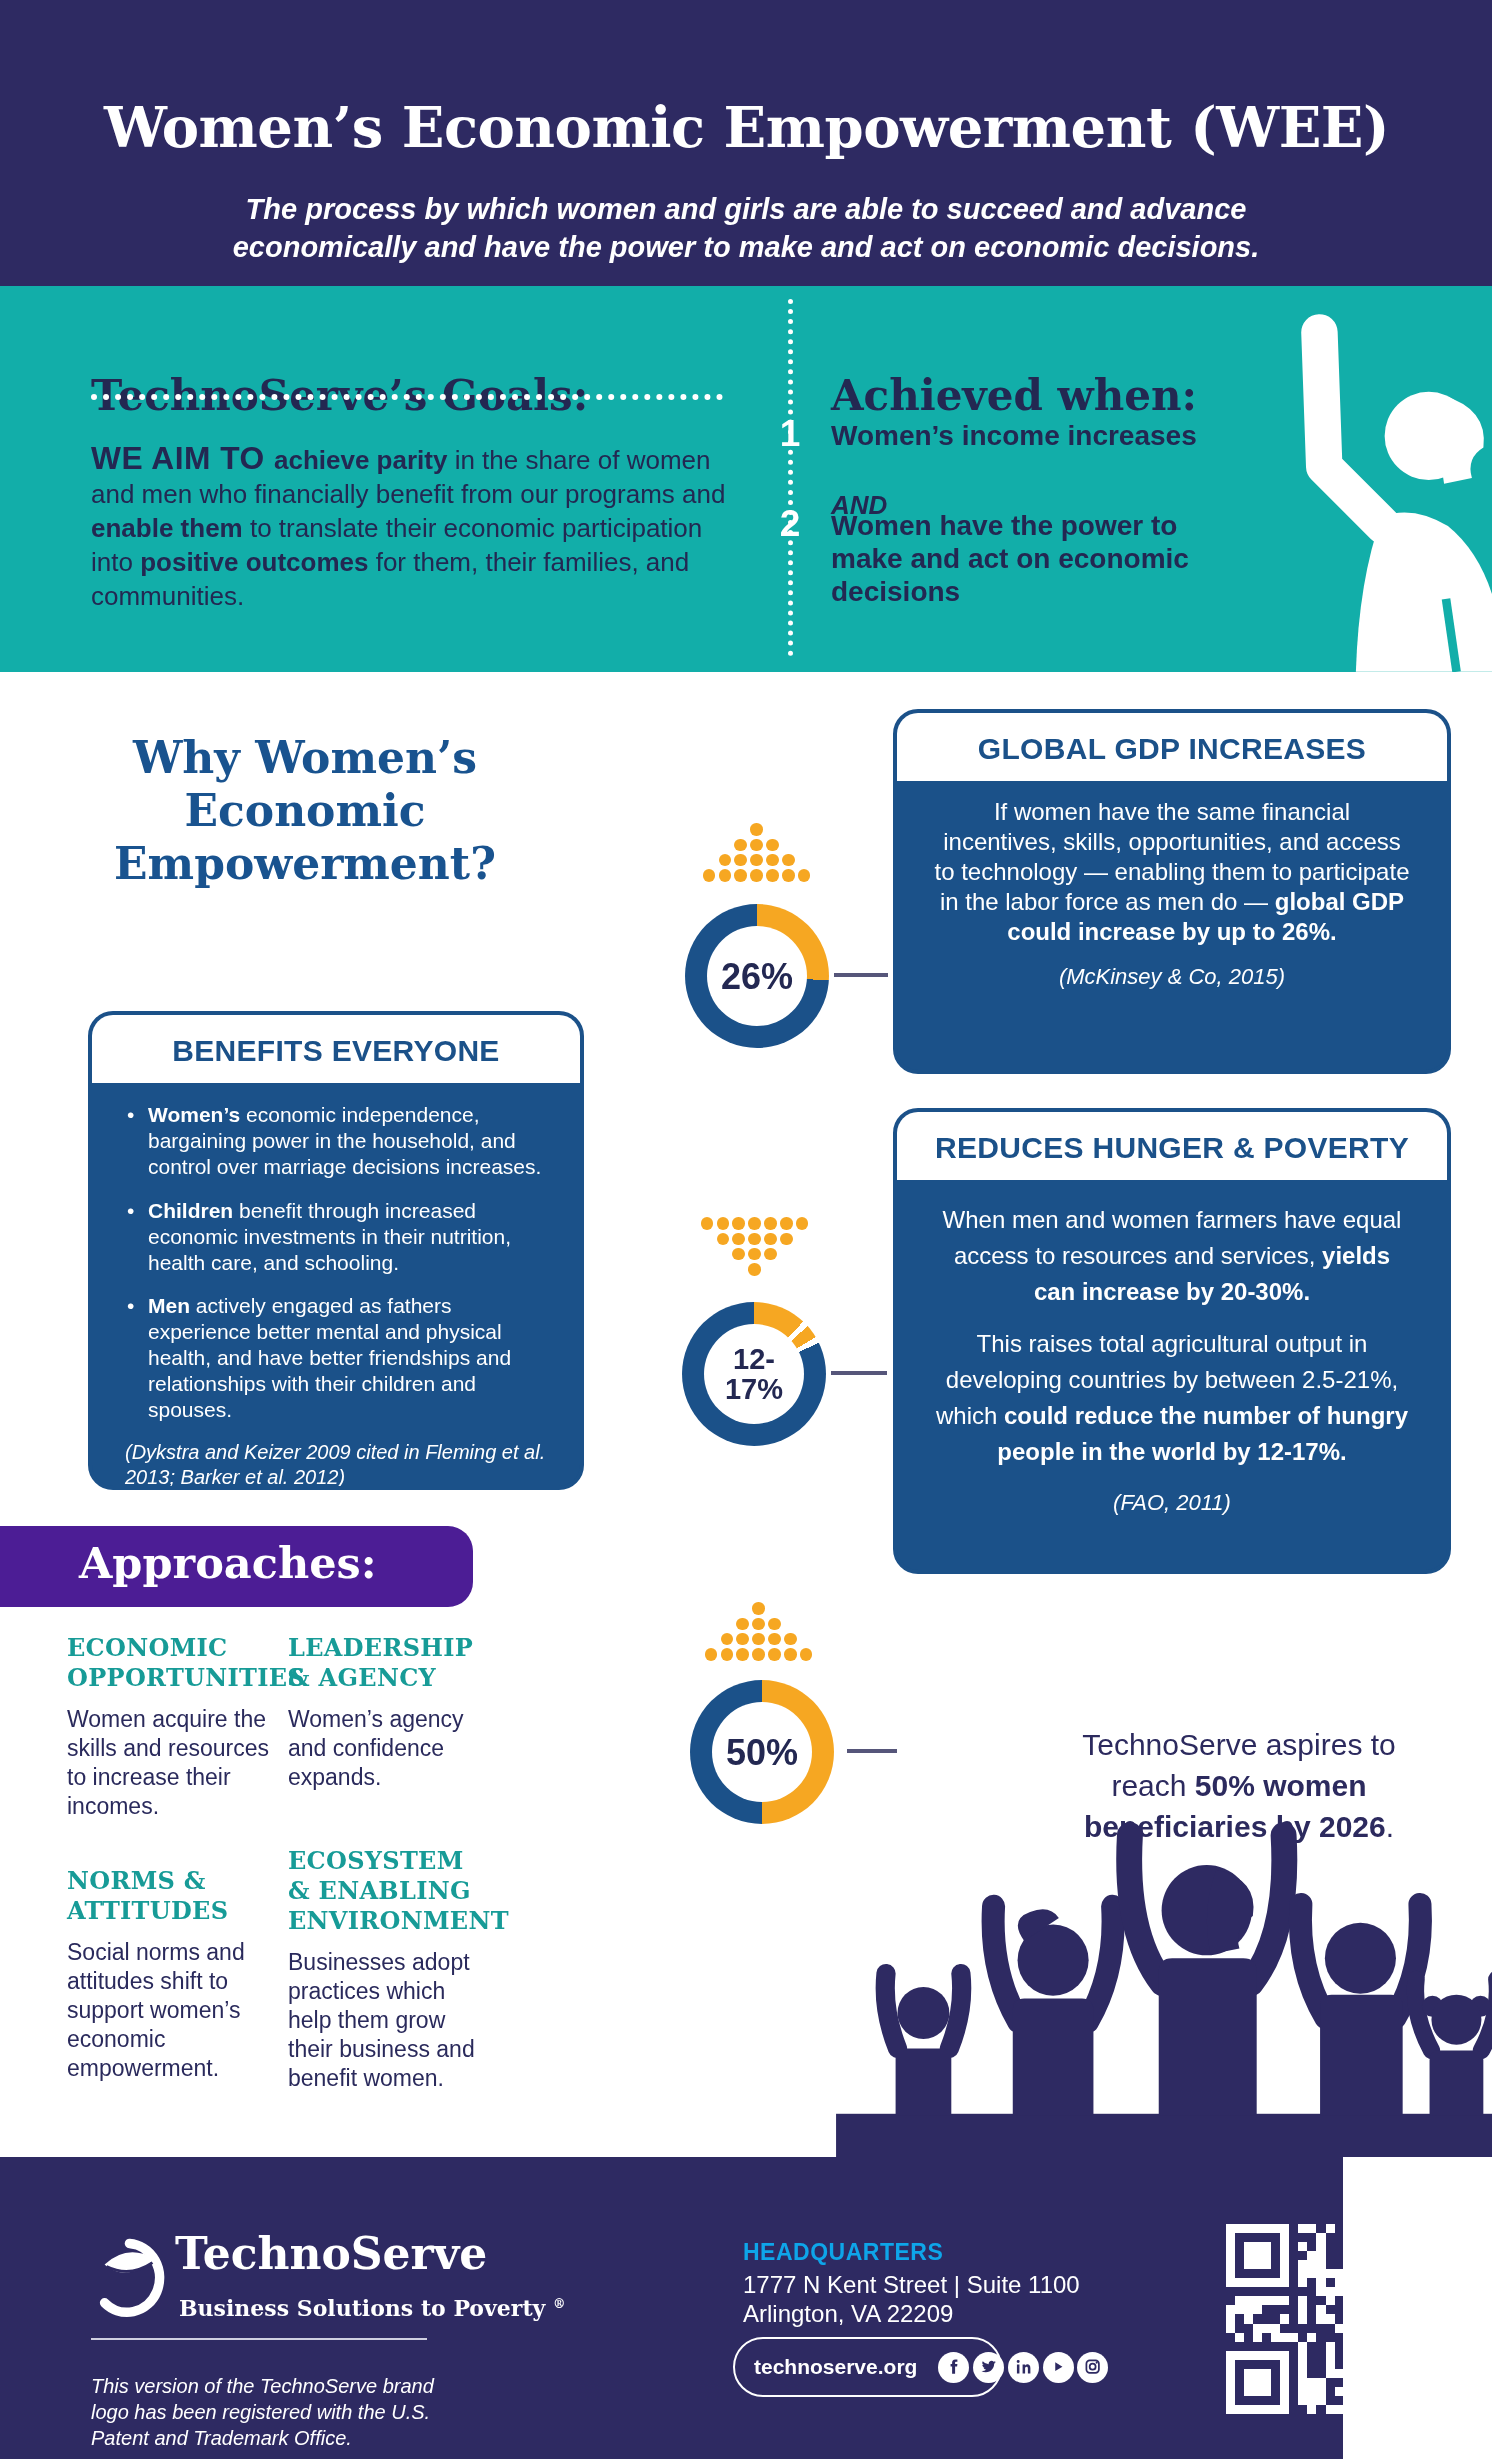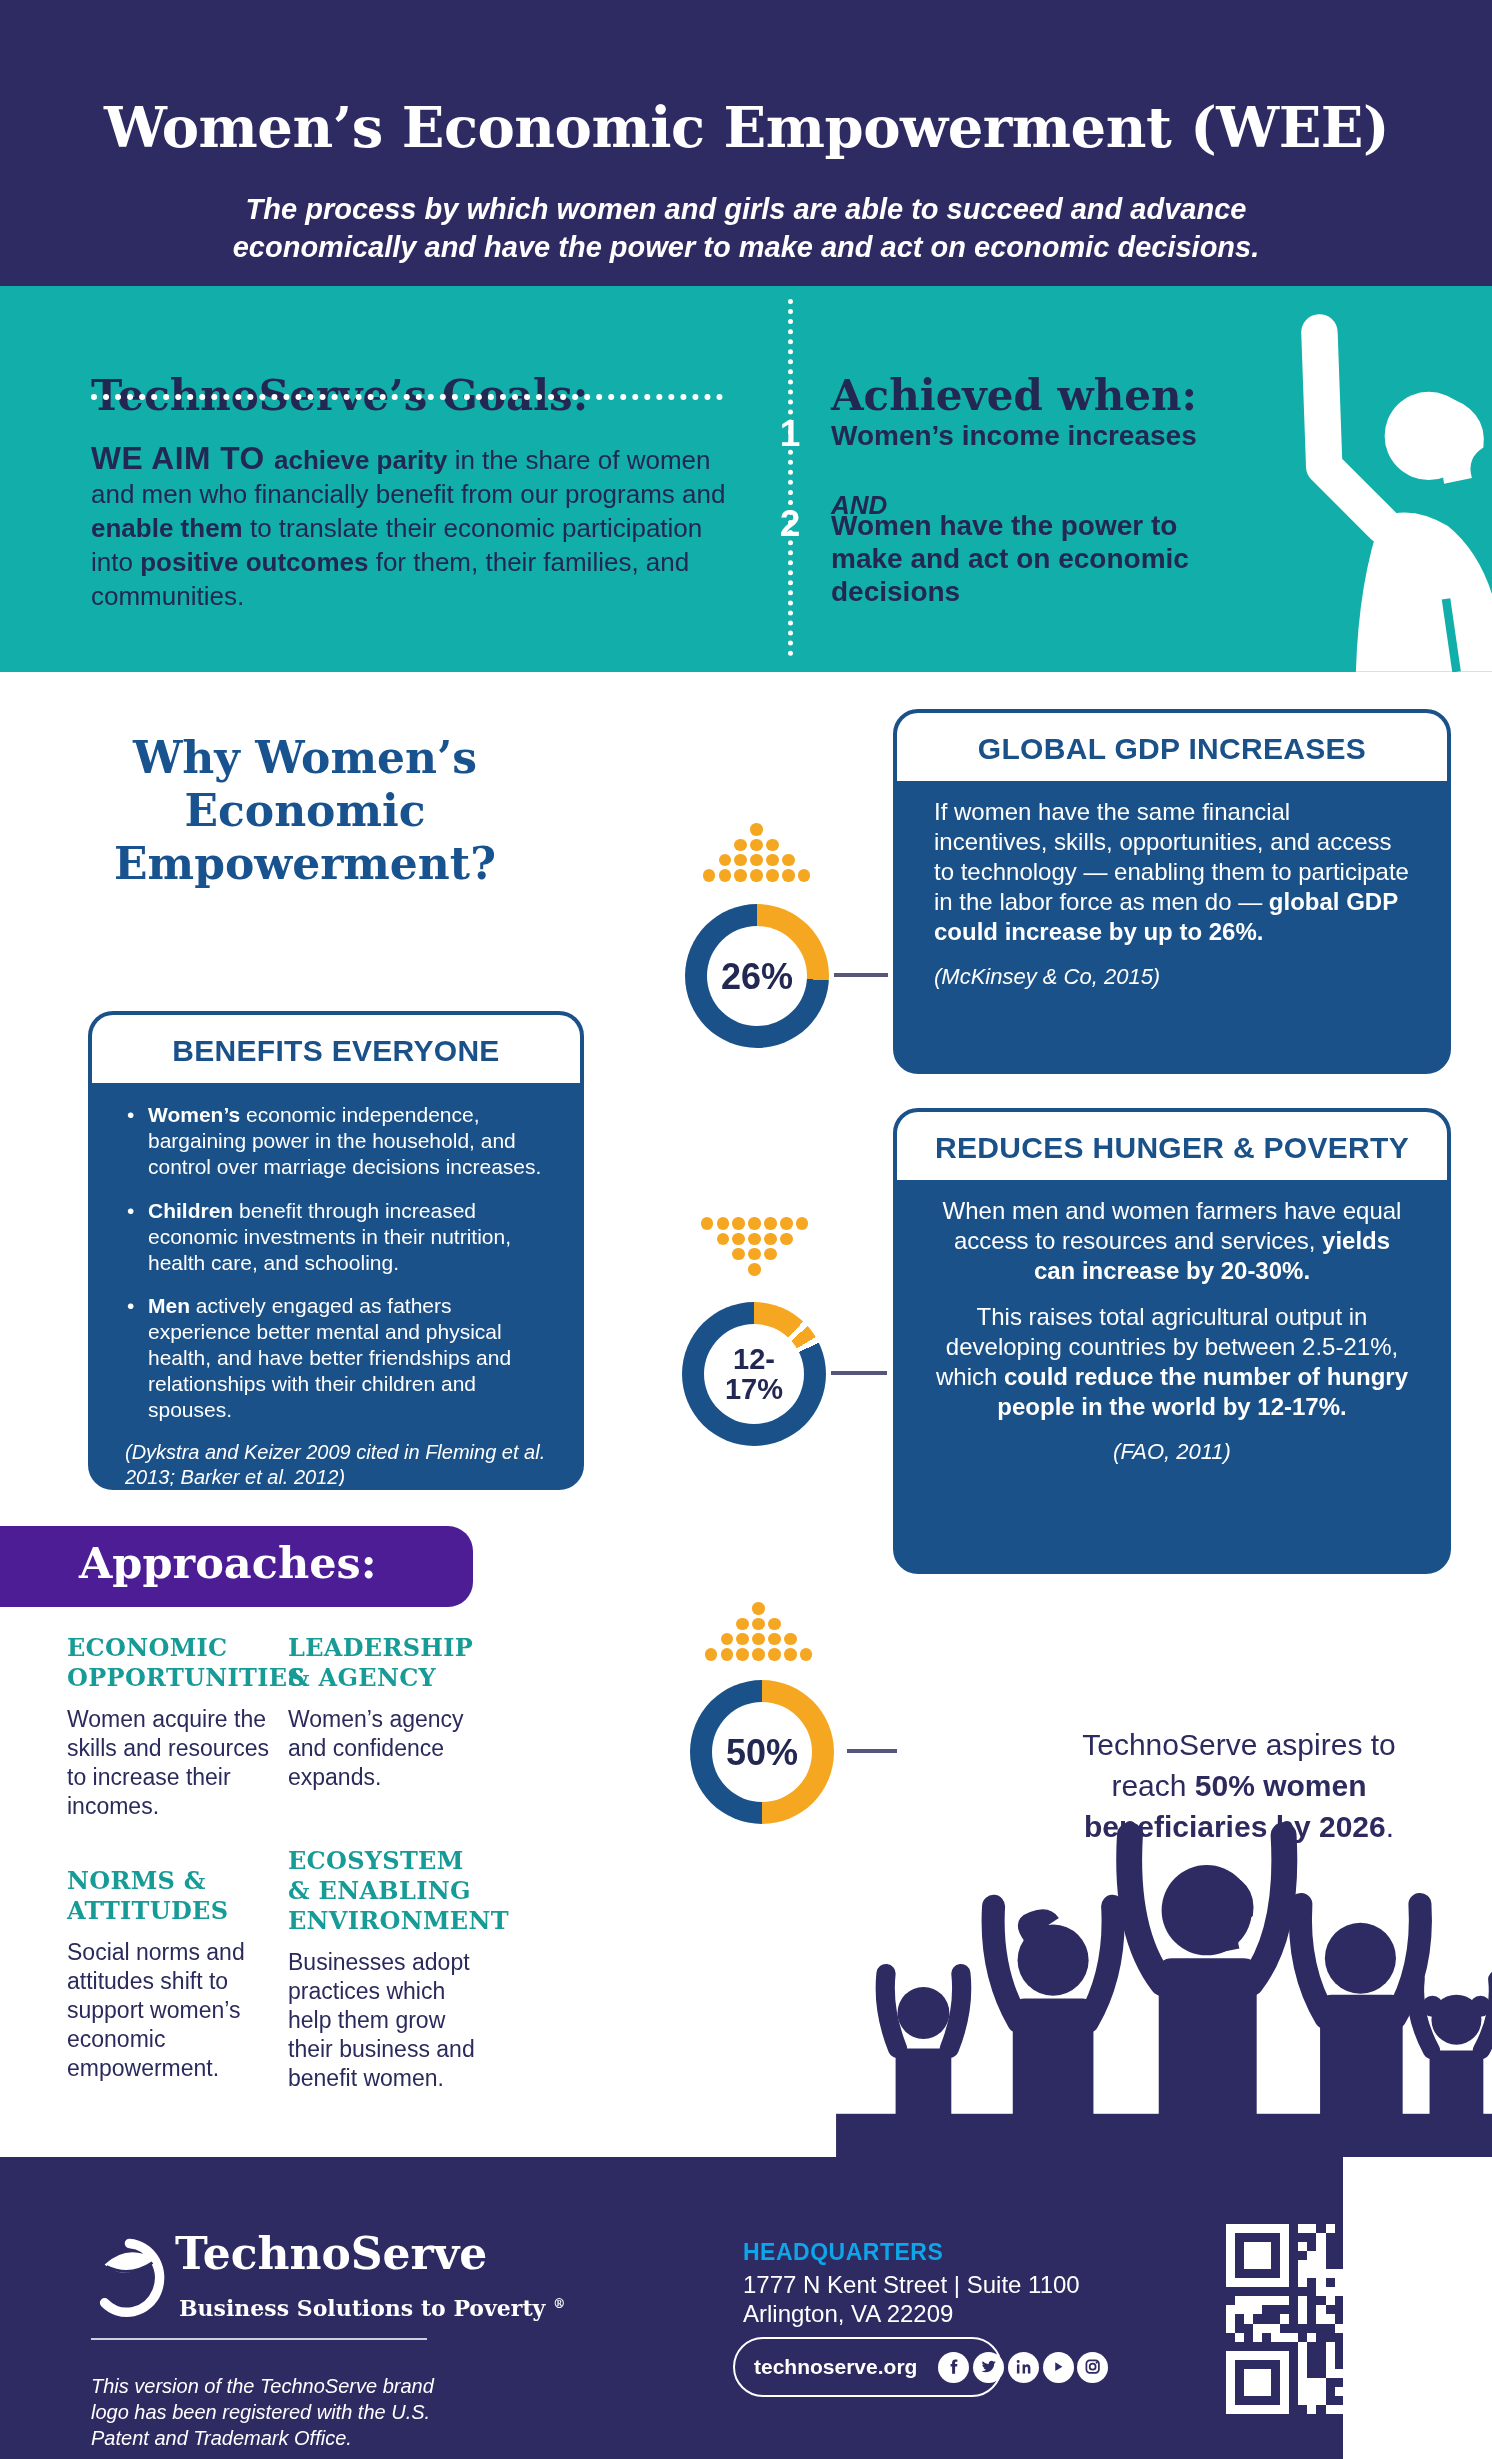--- a/index.html
+++ b/index.html
@@ -36,23 +36,23 @@
   .card-head{background:#ffffff;color:#1B5189;text-align:center;font-weight:bold;
              font-size:30px;letter-spacing:0.3px;padding:19px 7.7px 15.4px 7.7px;}
   .card-body{color:#ffffff;padding:21px 31px 19px 31px;}
   .card-benefits{left:88px;top:1011px;width:488px;height:471px;}
   .card-benefits .card-body{font-size:21px;line-height:26px;padding:19px 29px 15.4px 33px;}
   .card-benefits ul{margin:0;padding:0;list-style:none;}
   .card-benefits li{position:relative;padding-left:23px;margin-bottom:17.3px;}
   .card-benefits li:before{content:"•";position:absolute;left:1.9px;top:0;}
   .cite{font-style:italic;font-size:20px;line-height:25px;margin-top:3.8px;}
   .card-gdp{left:893px;top:709px;width:550px;height:357px;}
-  .card-gdp .card-body{font-size:24px;line-height:30px;text-align:left;padding:15.4px 37px;}
+  .card-gdp .card-body{font-size:24px;line-height:30px;text-align:center;padding:15.4px 37px;}
   .card-hunger{left:893px;top:1108px;width:550px;height:458px;}
-  .card-hunger .card-body{font-size:24px;line-height:30px;text-align:center;padding:16px 35px;}
+  .card-hunger .card-body{font-size:24px;line-height:36px;text-align:center;padding:22px 35px;}
   .card-hunger p,.card-gdp p{margin:0 0 15.4px 0;}
   .cite-c{font-style:italic;font-size:22px;margin-top:9.6px;}
 
   
   .dots{position:absolute;display:flex;flex-direction:column;align-items:center;}
   .dotrow{display:flex;justify-content:center;margin:1.4px 0;}
   .dot{width:12.5px;height:12.5px;border-radius:50%;background:#F6A722;margin:0 1.7px;}
   .donut{position:absolute;width:144px;height:144px;border-radius:50%;display:flex;align-items:center;justify-content:center;}
   .donut:before{content:"";position:absolute;inset:22px;background:#fff;border-radius:50%;}
   .donut-label{position:relative;z-index:1;color:#232852;font-weight:bold;font-size:36px;text-align:center;line-height:33px;}

